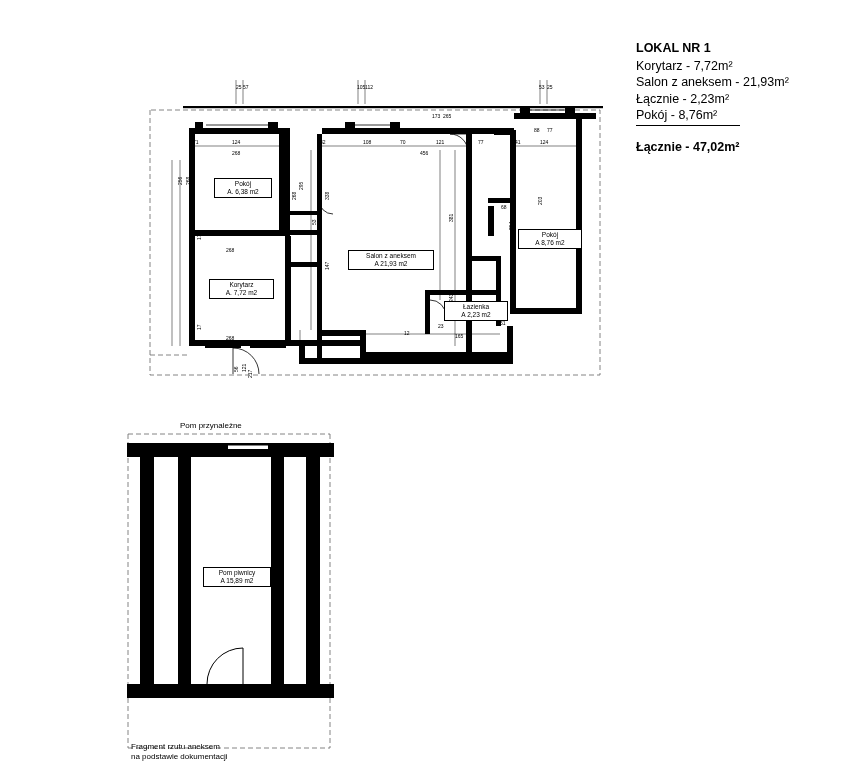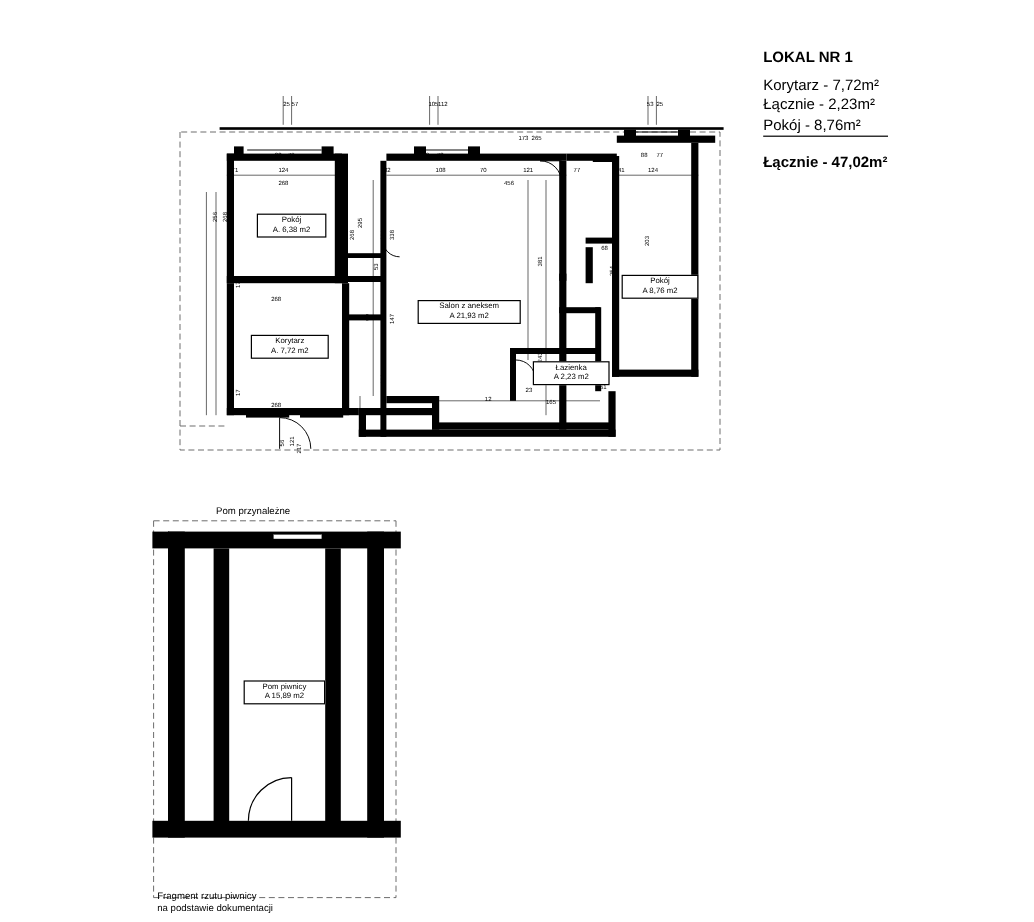--- a/index.html
+++ b/index.html
@@ -27,21 +27,21 @@
     position: absolute;
     left: 636px;
     top: 40px;
     width: 215px;
     font-size: 12.5px;
     line-height: 16.5px;
   }
   #legend .legend-title {
     font-weight: bold;
     font-size: 12.5px;
-    margin-bottom: 6px;
+    margin-bottom: 1px;
   }
   #legend .legend-row {
     white-space: nowrap;
   }
   #legend .legend-total {
     font-weight: bold;
     border-top: 1px solid #000;
     padding-top: 13px;
     margin-top: 1px;
     display: inline-block;
@@ -88,20 +88,21 @@
   }
 </style>
 </head>
 <body>
 
 <div class="page">
 
   <div id="legend">
     <div class="legend-title">LOKAL NR 1</div>
     <div class="legend-row">Korytarz - 7,72m²</div>
+    <div class="legend-row">Salon z aneksem -  21,93m²</div>
     <div class="legend-row">Łącznie - 2,23m²</div>
     <div class="legend-row">Pokój - 8,76m²</div>
     <div><span class="legend-total">Łącznie - 47,02m²</span></div>
   </div>
 
   <svg class="overlay" viewBox="0 0 862 768">
     <g stroke="#000" fill="none" stroke-width="1">
 
       <path d="M150 110 L150 375 L600 375 L600 110 Z" stroke="#666" stroke-dasharray="5,3" stroke-width="0.8"></path>
       <path d="M150 355 L190 355" stroke="#666" stroke-dasharray="5,3" stroke-width="0.8"></path>
@@ -326,16 +327,16 @@
       <path d="M207 684 A 36 36 0 0 1 243 648"></path>
       <line x1="243" y1="648" x2="243" y2="684"></line>
     </g>
   </svg>
 
   <div class="room-label" style="left:203px; top:567px; width:60px;">
     <div>Pom  piwnicy</div>
     <div>A  15,89 m2</div>
   </div>
 
-  <div class="note" style="left:131px; top:742px;">Fragment rzutu piwnicy</div>
+  <div class="note" style="left:131px; top:742px;">Fragment rzutu aneksem</div>
   <div class="note" style="left:131px; top:752px;">na podstawie dokumentacji</div>
 
 </div>
 
 </body></html>

